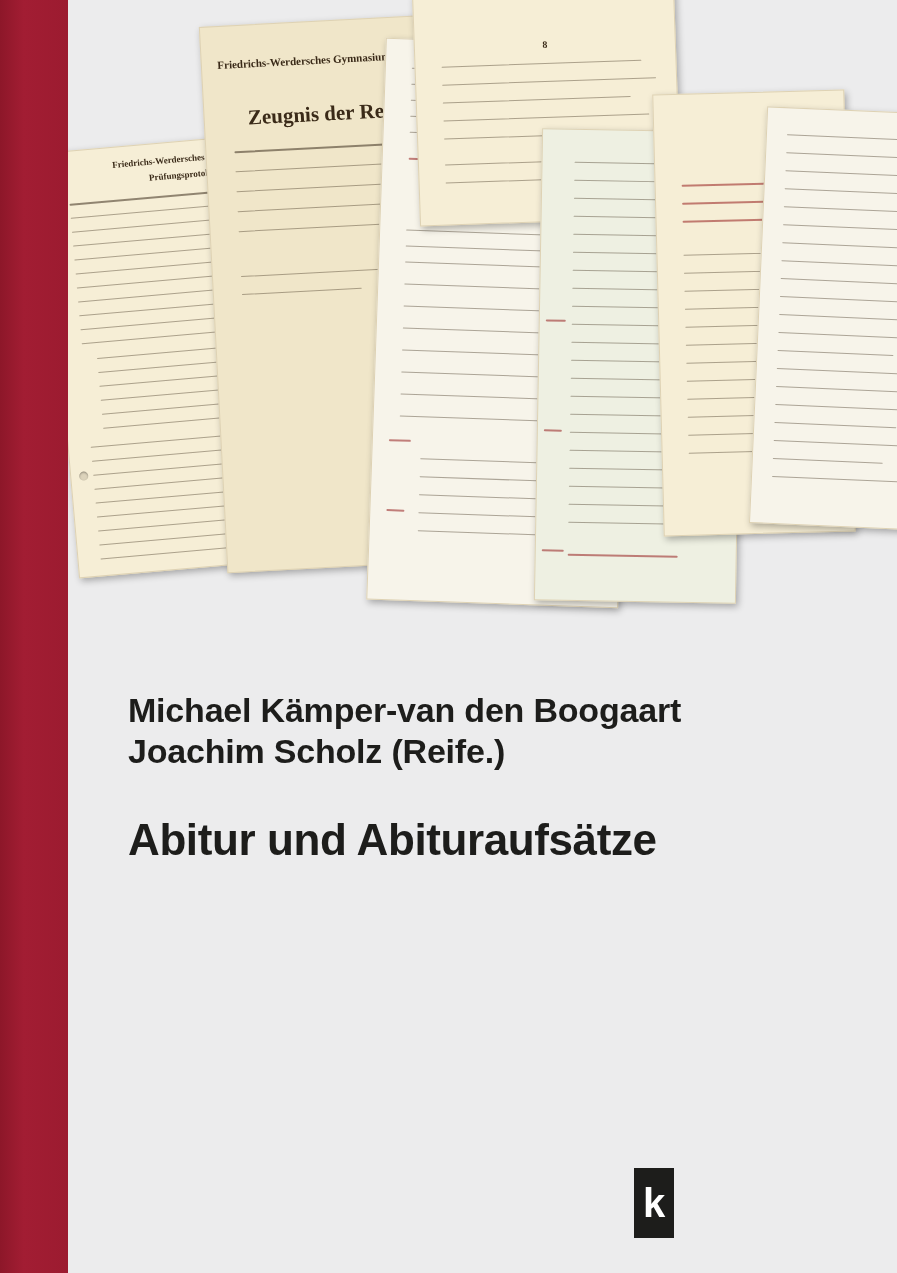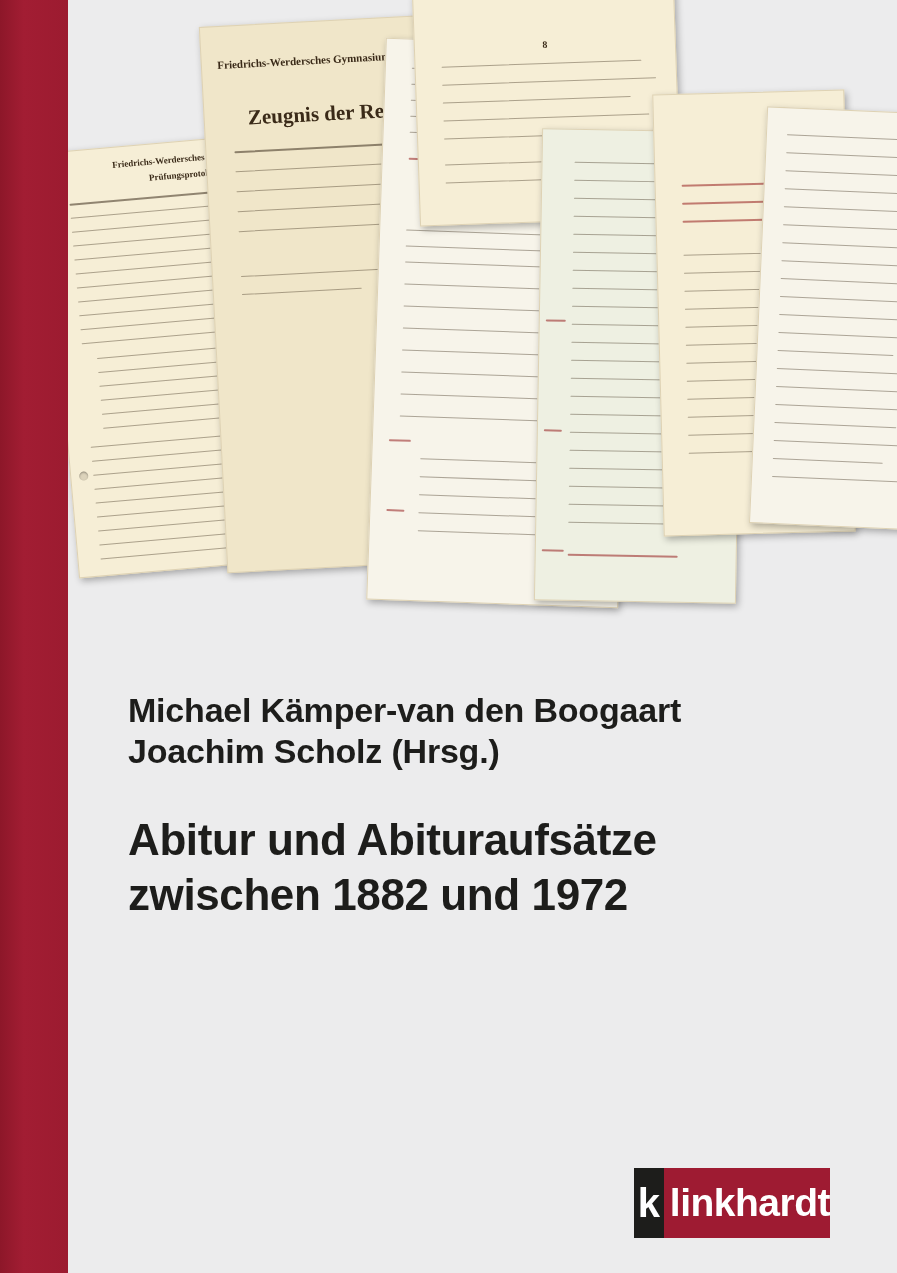--- a/index.html
+++ b/index.html
@@ -323,28 +323,26 @@
         <div class="ln thin" style="left:20px; top:350px; width:110px;"></div>
         <div class="ln thin" style="left:20px; top:368px; width:134px;"></div>
       </div>
     </div>
 
   </div>
 
   <div class="text-block">
     <div class="authors">
       <div>Michael Kämper-van den Boogaart</div>
-      <div>Joachim Scholz (Hrsg.)</div>
+      <div>Joachim Scholz (Reife.)</div>
     </div>
     <div class="title">
       <div>Abitur und Abituraufsätze</div>
-      <div>zwischen 1882 und 1972</div>
     </div>
     <div class="subtitle">
     </div>
   </div>
 
   <div class="logo">
     <div class="logo-k">k</div>
-    <div class="logo-word">linkhardt</div>
   </div>
 
 </div>
 
 </body></html>

